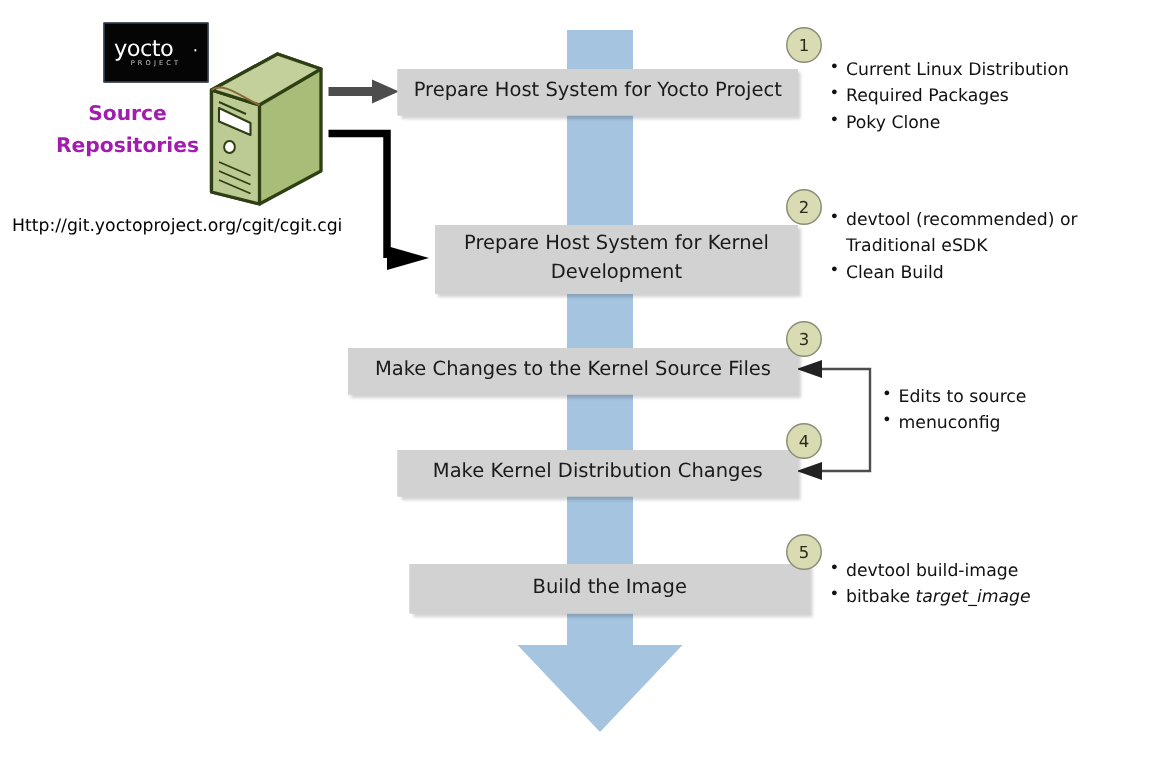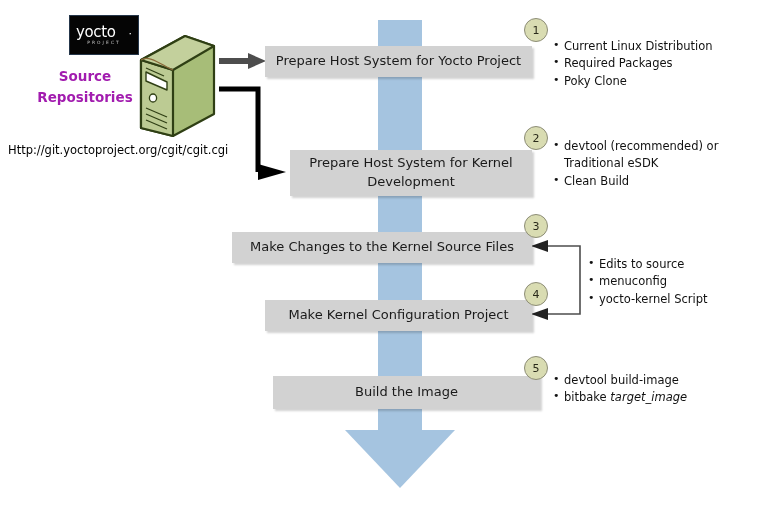--- a/index.html
+++ b/index.html
@@ -125,21 +125,21 @@
     <polygon points="258,164 286,172 258,180" fill="#000000"></polygon>
 
     <path d="M545,246 L580,246 L580,314 L545,314" fill="none" stroke="#4d4d4d" stroke-width="1.6"></path>
     <polygon points="548,240 531,246 548,252" fill="#222222"></polygon>
     <polygon points="548,308 531,314 548,320" fill="#222222"></polygon>
   </svg>
 
   <div class="pbox" id="box1">Prepare Host System for Yocto Project</div>
   <div class="pbox" id="box2">Prepare Host System for Kernel Development</div>
   <div class="pbox" id="box3">Make Changes to the Kernel Source Files</div>
-  <div class="pbox" id="box4">Make Kernel Configuration Project</div>
+  <div class="pbox" id="box4">Make Kernel Distribution Changes</div>
   <div class="pbox" id="box5">Build the Image</div>
 
   <div class="badge" id="badge1">1</div>
   <div class="badge" id="badge2">2</div>
   <div class="badge" id="badge3">3</div>
   <div class="badge" id="badge4">4</div>
   <div class="badge" id="badge5">5</div>
 
   <div class="bullets" id="bul1">
     <ul>
@@ -153,21 +153,20 @@
     <ul>
       <li class="wrap">devtool (recommended) or Traditional eSDK</li>
       <li>Clean Build</li>
     </ul>
   </div>
 
   <div class="bullets" id="bul34">
     <ul>
       <li>Edits to source</li>
       <li>menuconfig</li>
-      <li>yocto-kernel Script</li>
     </ul>
   </div>
 
   <div class="bullets" id="bul5">
     <ul>
       <li>devtool build-image</li>
       <li><span>bitbake </span><span class="ital">target_image</span></li>
     </ul>
   </div>
 

